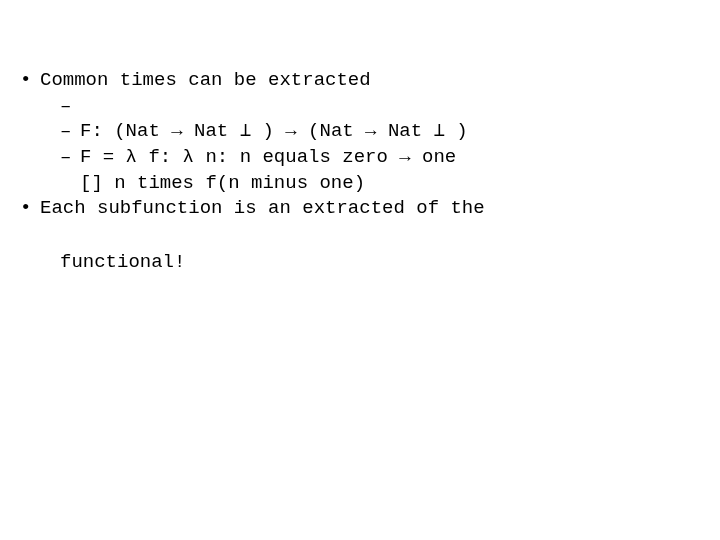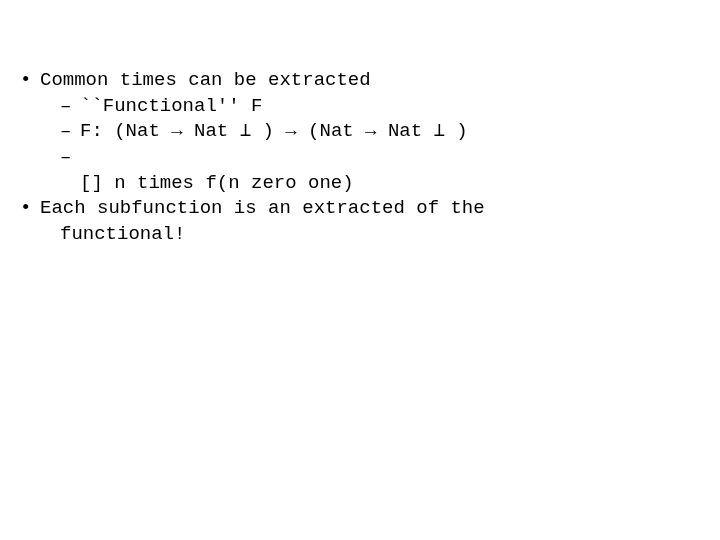--- a/index.html
+++ b/index.html
@@ -36,48 +36,49 @@
   .sub-mark {
     width: 20px;
     flex: 0 0 20px;
     text-align: left;
   }
   .cont-row {
     padding-left: 60px;
   }
   .wrap-text {
     padding-left: 40px;
+    margin-top: 28px;
   }
 </style>
 </head>
 <body>
 
 <div class="slide">
 
   <div class="bullet-row">
     <span class="bullet-mark">•</span>
     <span>Common times can be extracted</span>
   </div>
 
   <div class="sub-row">
     <span class="sub-mark">–</span>
-    <span>``Functional'' F</span>
   </div>
 
   <div class="sub-row">
     <span class="sub-mark">–</span>
     <span>F: (Nat → Nat ⊥ ) → (Nat → Nat ⊥ )</span>
   </div>
 
   <div class="sub-row">
     <span class="sub-mark">–</span>
+    <span>F = λ f: λ n: n equals zero → one</span>
   </div>
 
   <div class="cont-row">
-    <span>[] n times f(n zero one)</span>
+    <span>[] n times f(n minus one)</span>
   </div>
 
   <div class="bullet-row">
     <span class="bullet-mark">•</span>
     <span>Each subfunction is an extracted of the</span>
   </div>
 
   <div class="wrap-text">
     <span>functional!</span>
   </div>

